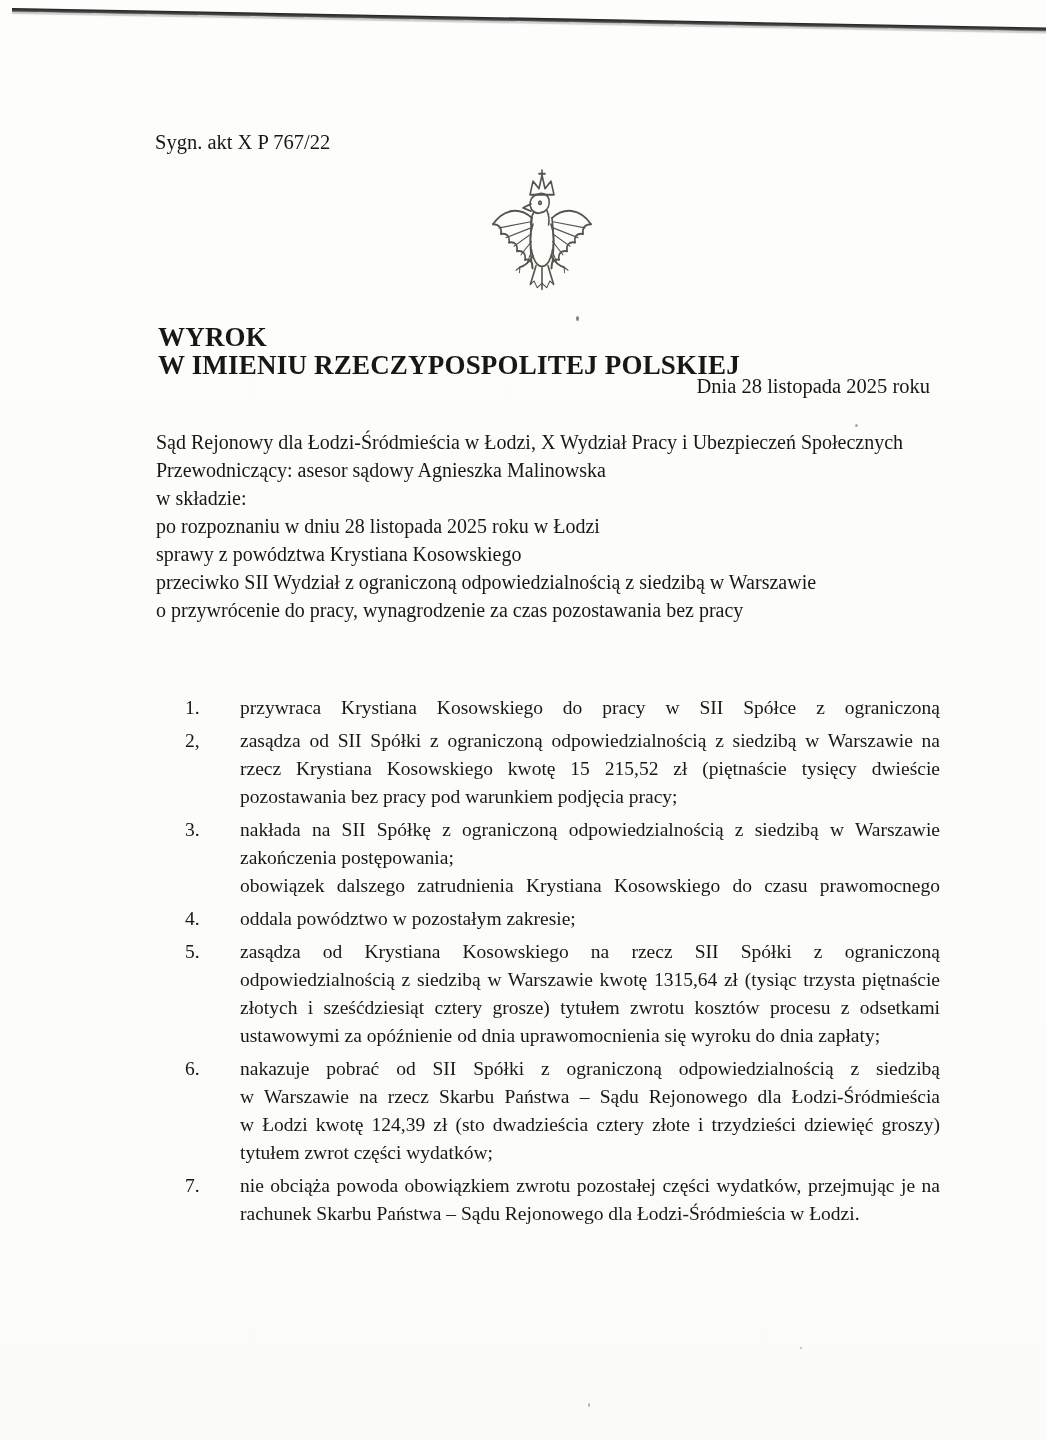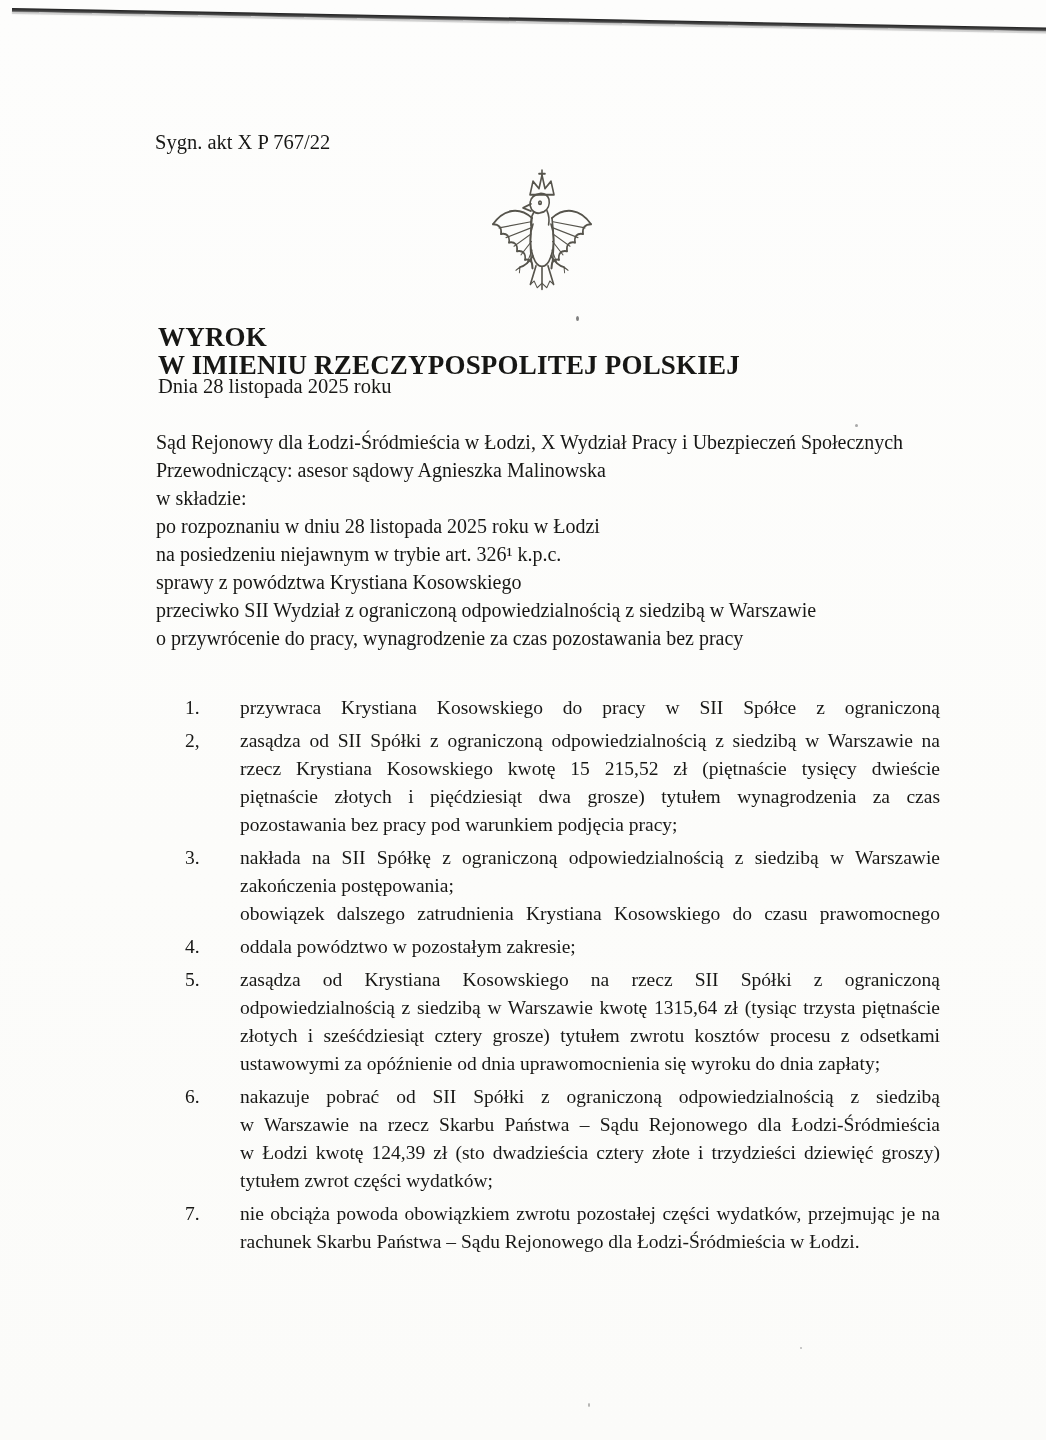--- a/index.html
+++ b/index.html
@@ -29,21 +29,21 @@
   .sygn{position:absolute;left:155px;top:131px;font-size:20.5px;}
   .emblem{position:absolute;left:486px;top:169px;width:112px;height:130px;}
   .titles{
     position:absolute;left:158px;top:292px;width:772px;
     font-weight:bold;font-size:27px;line-height:27.5px;
     letter-spacing:.2px;
     margin-top:32px;
   }
   .dateline{
     position:absolute;left:158px;top:375px;width:772px;
-    font-size:20.5px;
+    text-align:right;font-size:20.5px;
   }
   .intro{
     position:absolute;left:156px;top:428px;width:800px;
     font-size:20px;line-height:27.4px;font-family:Liberation Serif, serif;
   }
   .intro .ln{white-space:nowrap;}
   .list{
     position:absolute;left:158px;top:694px;width:782px;
     font-size:19.5px;
   }
@@ -111,41 +111,39 @@
     <div>W IMIENIU RZECZYPOSPOLITEJ POLSKIEJ</div>
   </div>
 
   <div class="dateline">Dnia 28 listopada 2025 roku</div>
 
   <div class="intro">
     <div class="ln">Sąd Rejonowy dla Łodzi-Śródmieścia w Łodzi, X Wydział Pracy i Ubezpieczeń Społecznych</div>
     <div class="ln">Przewodniczący: asesor sądowy Agnieszka Malinowska</div>
     <div class="ln">w składzie:</div>
     <div class="ln">po rozpoznaniu w dniu 28 listopada 2025 roku w Łodzi</div>
-    <div class="ln">na posiedzeniu niejawnym w trybie art. 326¹ k.p.c.</div>
     <div class="ln">sprawy z powództwa Krystiana Kosowskiego</div>
     <div class="ln">przeciwko SII Wydział z ograniczoną odpowiedzialnością z siedzibą w Warszawie</div>
     <div class="ln">o przywrócenie do pracy, wynagrodzenie za czas pozostawania bez pracy</div>
   </div>
 
   <div class="list">
 
     <div class="item">
       <div class="num">1.</div>
       <div class="itext">
         <div class="ln j">przywraca Krystiana Kosowskiego do pracy w SII Spółce z ograniczoną</div>
       </div>
     </div>
 
     <div class="item">
       <div class="num">2,</div>
       <div class="itext">
         <div class="ln j">zasądza od SII Spółki z ograniczoną odpowiedzialnością z siedzibą w Warszawie na</div>
         <div class="ln j">rzecz Krystiana Kosowskiego kwotę 15 215,52 zł (piętnaście tysięcy dwieście</div>
-        <div class="ln j">piętnaście złotych i pięćdziesiąt dwa grosze) tytułem wynagrodzenia za czas</div>
         <div class="ln">pozostawania bez pracy pod warunkiem podjęcia pracy;</div>
       </div>
     </div>
 
     <div class="item">
       <div class="num">3.</div>
       <div class="itext">
         <div class="ln j">nakłada na SII Spółkę z ograniczoną odpowiedzialnością z siedzibą w Warszawie</div>
         <div class="ln">zakończenia postępowania;</div>
         <div class="ln j">obowiązek dalszego zatrudnienia Krystiana Kosowskiego do czasu prawomocnego</div>

